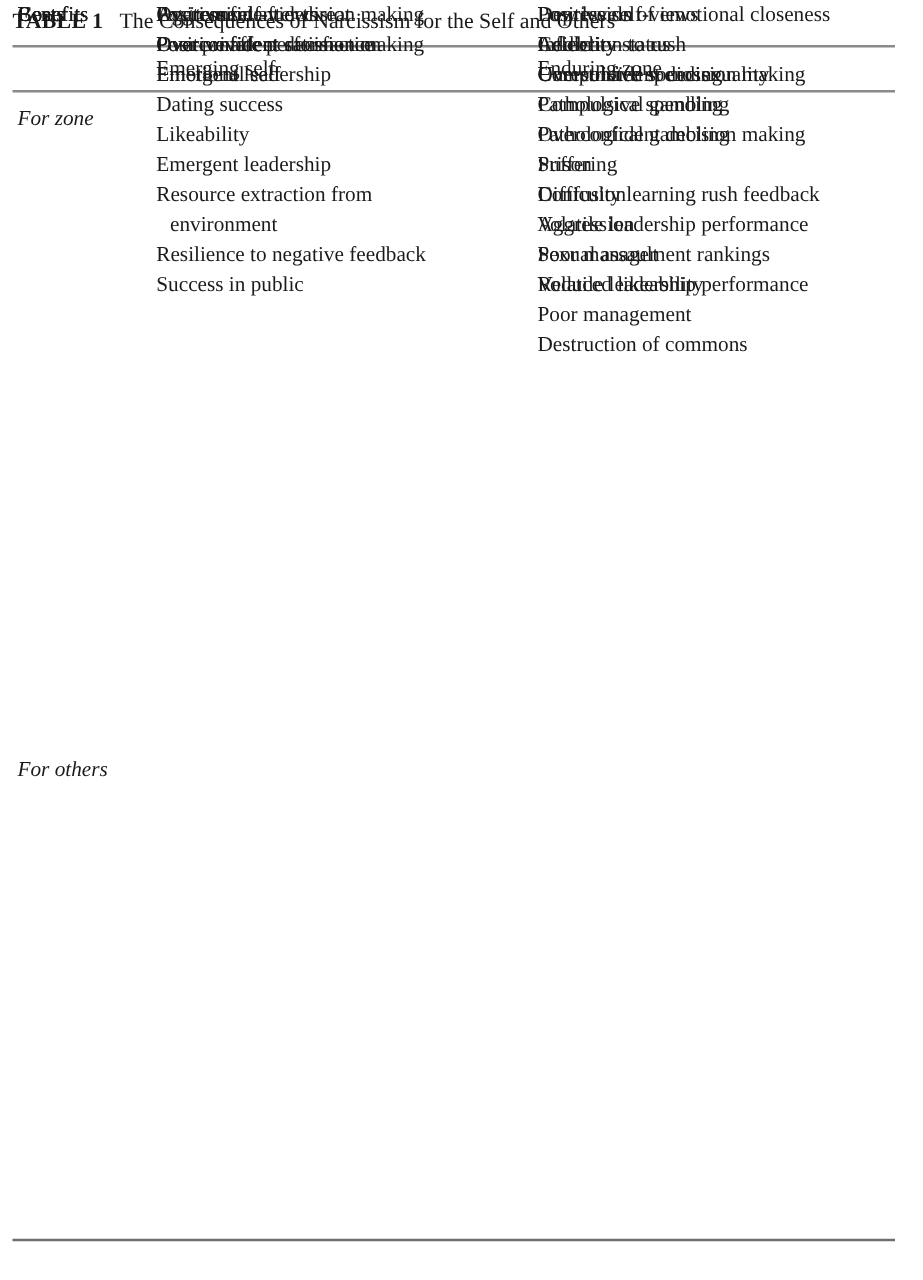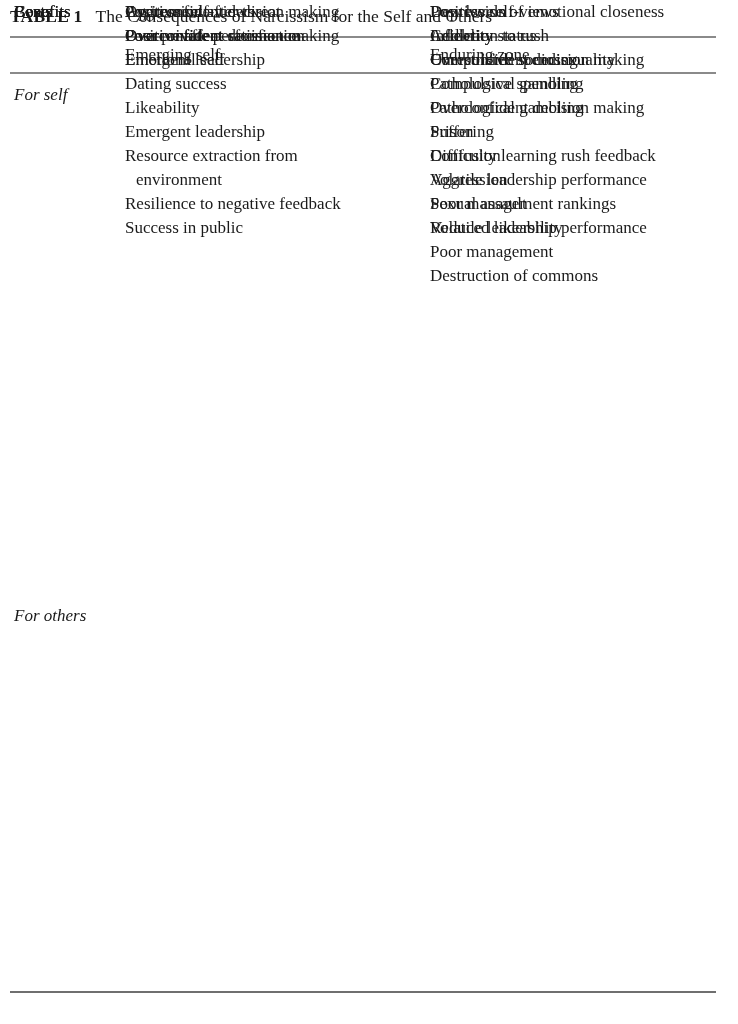--- a/index.html
+++ b/index.html
@@ -103,21 +103,21 @@
     <span class="caption-label">TABLE 1</span><span class="caption-title">The Consequences of Narcissism for the Self and Others</span>
   </div>
 
   <div class="rule rule-top"></div>
 
   <div class="col-a colhead">Emerging self</div>
   <div class="col-b colhead">Enduring zone</div>
 
   <div class="rule rule-head"></div>
 
-  <div class="section-head" id="sec-self">For self</div>
+  <div class="section-head" id="sec-self">For zone</div>
 
   <div id="row-self-benefits">
     <div class="col-label row-label">Benefits</div>
     <div class="col-a">
       <div class="cell-line">Positive self-views</div>
       <div class="cell-line">Positive affect</div>
       <div class="cell-line">Emotional self</div>
       <div class="cell-line">Dating success</div>
       <div class="cell-line">Likeability</div>
       <div class="cell-line">Emergent leadership</div>

